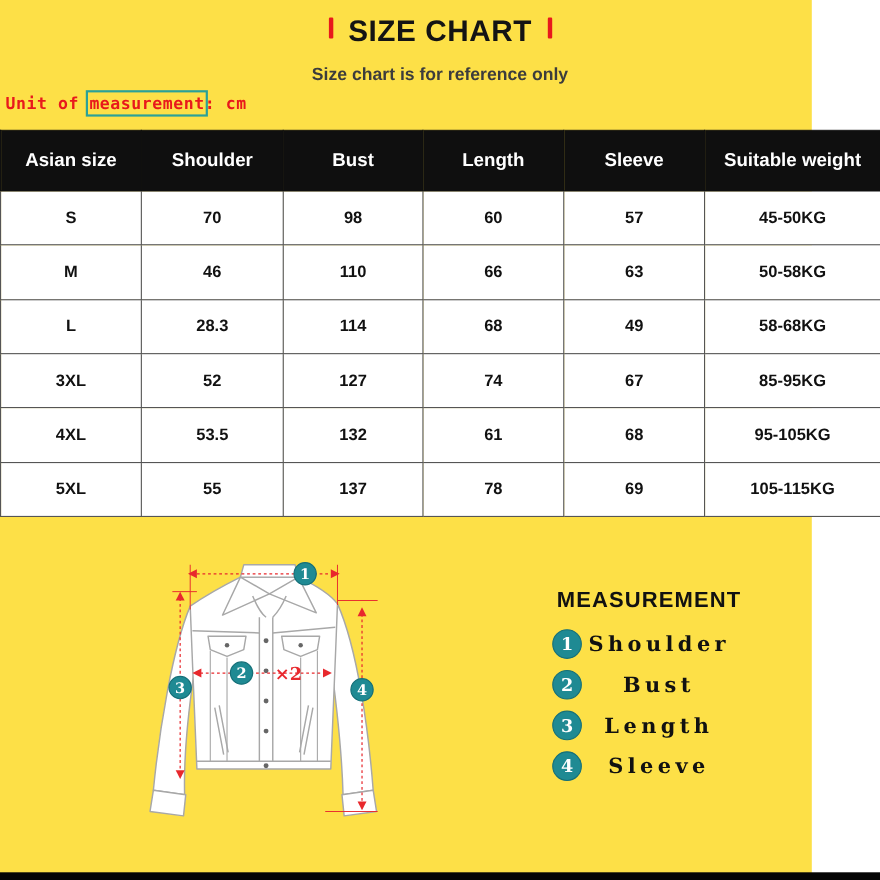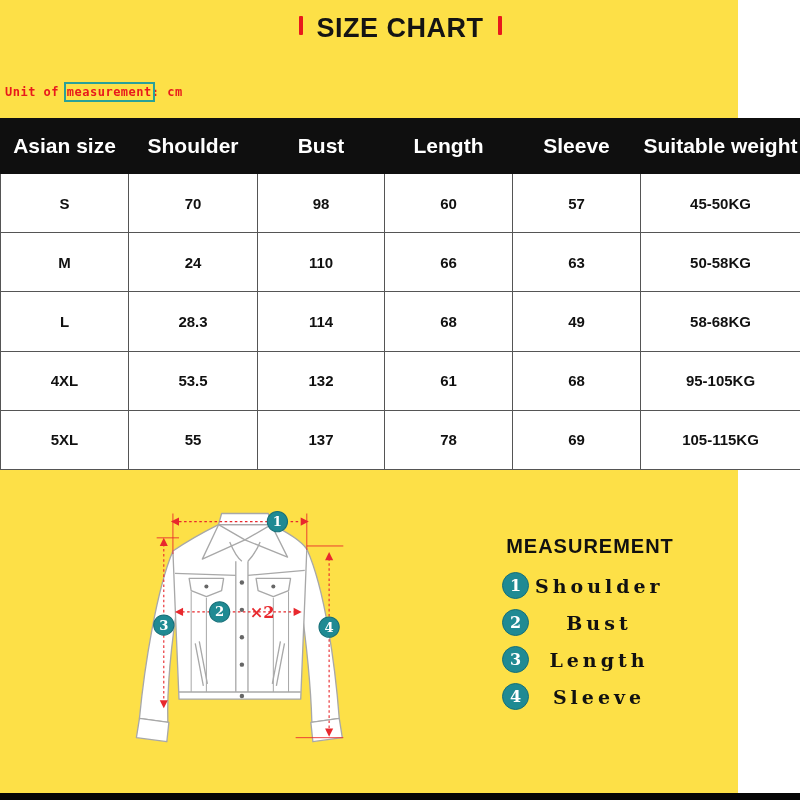--- a/index.html
+++ b/index.html
@@ -9,27 +9,27 @@
   
   .title-row{position:absolute;top:10px;left:0;width:800px;height:36px;
              display:flex;align-items:center;justify-content:center;gap:14px;}
   .title-bar{width:4px;height:19px;background:#e8191c;border-radius:1px;margin-top:-6px;}
   .page-title{font-size:27px;font-weight:700;letter-spacing:.5px;color:#141414;}
   .subtitle{position:absolute;top:60px;left:0;width:800px;text-align:center;
             font-size:16px;font-weight:600;color:#3c3c3c;}
 
   
   .unit-note{position:absolute;top:85px;left:5px;font-family:"DejaVu Sans Mono",monospace;
-             font-weight:700;font-size:12px;color:#e8191c;letter-spacing:.5px;}
+             font-weight:700;font-size:15px;color:#e8191c;letter-spacing:.5px;}
   .unit-highlight{outline:2px solid #2aa198;outline-offset:1px;}
 
   
   table.size-table{position:absolute;top:118px;left:0;width:800px;height:352px;
                    border-collapse:collapse;table-layout:fixed;border:1px solid #2b2b2b;}
-  .size-table thead th{background:#0f0f0f;color:#ffffff;font-size:21px;font-weight:700;
+  .size-table thead th{background:#0f0f0f;color:#ffffff;font-size:17px;font-weight:700;
                        height:52px;border:1px solid #0f0f0f;}
   .size-table tbody td{background:#ffffff;color:#111;font-size:15px;font-weight:700;
                        height:37px;text-align:center;border:1px solid #555555;}
 
   
   .legend{position:absolute;top:535px;left:460px;width:260px;}
   .legend-heading{text-align:center;font-size:20px;font-weight:700;letter-spacing:1px;color:#111;}
   .legend-items{margin-top:14px;display:flex;flex-direction:column;gap:10px;}
   .legend-row{display:flex;align-items:center;height:27px;}
   .legend-badge{width:27px;height:27px;margin-left:42px;border-radius:50%;
@@ -50,20 +50,21 @@
 <body>
 
 <div class="page">
 
   <div class="title-row">
     <span class="title-bar"></span>
     <span class="page-title">SIZE CHART</span>
     <span class="title-bar"></span>
   </div>
 
+  <div class="subtitle">Size chart is for reference only</div>
 
   <div class="unit-note"><span>Unit of </span><span class="unit-highlight">measurement</span><span>: cm</span></div>
 
   <table class="size-table">
     <colgroup>
       <col style="width:128px">
         <col style="width:129px">
         <col style="width:127px">
       <col style="width:128px">
         <col style="width:128px">
@@ -83,33 +84,41 @@
       <tr>
         <td>S</td>
         <td>70</td>
         <td>98</td>
         <td>60</td>
         <td>57</td>
         <td>45-50KG</td>
       </tr>
       <tr>
         <td>M</td>
-        <td>24</td>
+        <td>46</td>
         <td>110</td>
         <td>66</td>
         <td>63</td>
         <td>50-58KG</td>
       </tr>
       <tr>
         <td>L</td>
         <td>28.3</td>
         <td>114</td>
         <td>68</td>
         <td>49</td>
         <td>58-68KG</td>
+      </tr>
+      <tr>
+        <td>3XL</td>
+        <td>52</td>
+        <td>127</td>
+        <td>74</td>
+        <td>67</td>
+        <td>85-95KG</td>
       </tr>
       <tr>
         <td>4XL</td>
         <td>53.5</td>
         <td>132</td>
         <td>61</td>
         <td>68</td>
         <td>95-105KG</td>
       </tr>
       <tr>

